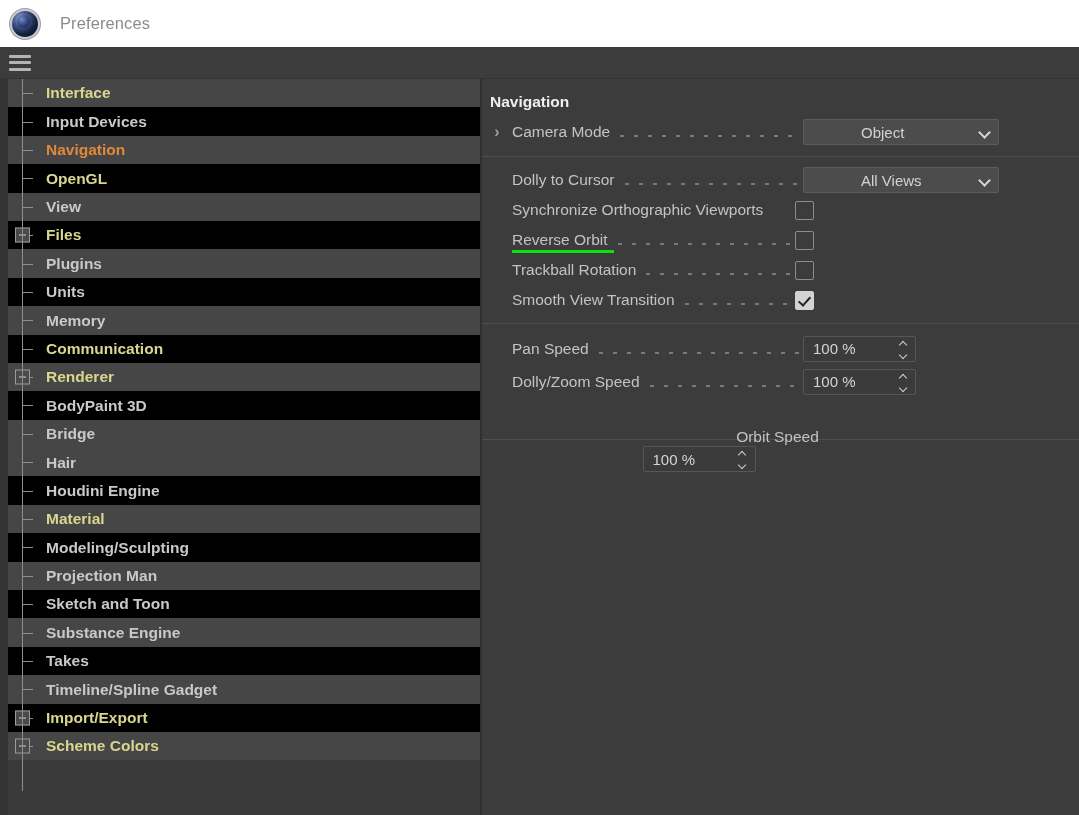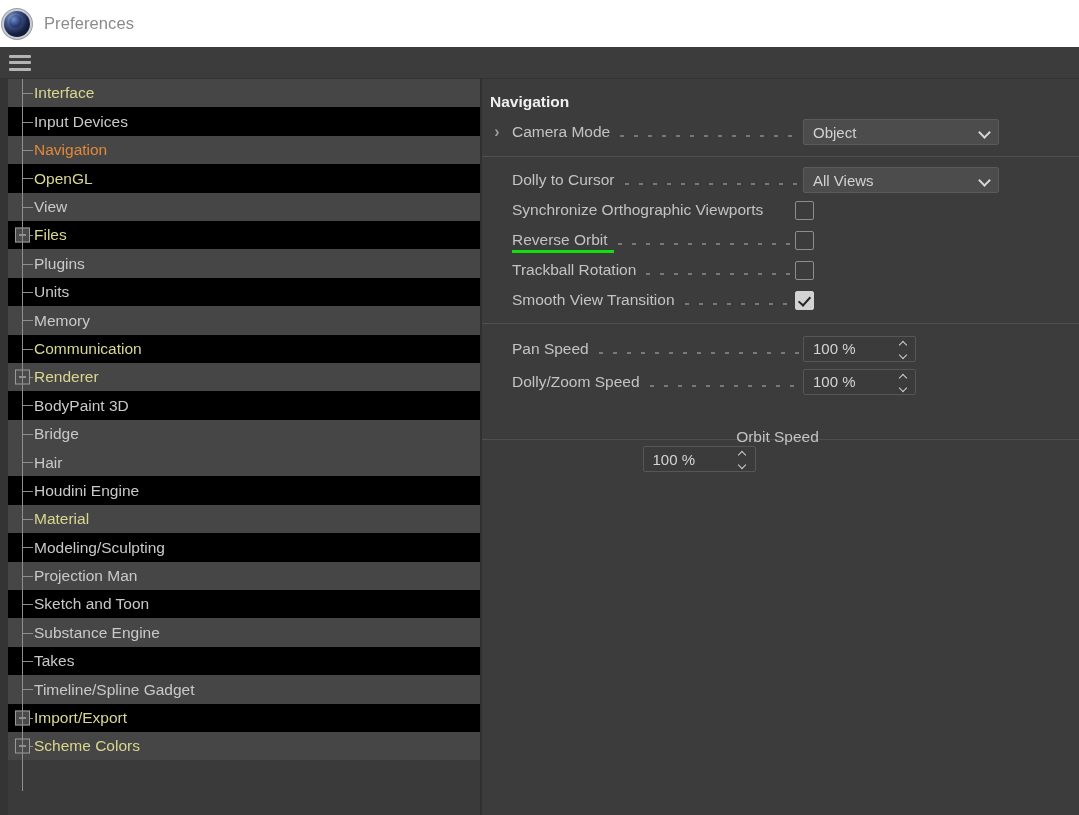--- a/index.html
+++ b/index.html
@@ -8,21 +8,21 @@
     width:1079px; height:815px;
     background:#3a3a3a;
     font-family:"Liberation Sans", sans-serif;
     overflow:hidden;
   }
 
   
   #titlebar{
     height:47px; background:#ffffff;
     display:flex; align-items:center;
-    padding-left:4px; position:relative;
+    padding-left:12px; position:relative;gap:8px;
   }
   #c4d-logo{
     width:26px; height:26px; border-radius:50%;
     background:
       radial-gradient(circle at 34% 30%, #9fb4d8 0%, #43558b 30%, #14203f 62%, #0c1428 100%);
     box-shadow:0 0 0 2px #c9ccd2, 0 0 0 3px #9aa0a8;
     position:relative; flex:0 0 auto;
   }
   #c4d-logo::after{
     content:""; position:absolute; left:5px; top:4px;
@@ -56,21 +56,21 @@
     flex:1 1 auto; position:relative; overflow:hidden;
     padding-top:0;
   }
   
   #tree-trunk{
     position:absolute; left:14px; top:0; width:1px; height:712px;
     background:#8f8f8f; z-index:3; pointer-events:none;
   }
   .tree-row{
     position:relative; height:28.4px; display:flex; align-items:center;
-    padding-left:0; z-index:2;
+    padding-left:12px; z-index:2;font-weight:bold;
   }
   .tree-row.odd  { background:#464646; }
   .tree-row.even { background:#000000;align-items:center; }
   .tree-tick{
     position:absolute; left:14px; top:50%; width:11px; height:1px;
     background:#8f8f8f;
   }
   .expand-box{
     position:absolute; left:7px; top:50%; transform:translateY(-50%);
     width:15px; height:15px; border:1px solid #9a9a9a; background:#4a4a4a;
@@ -129,21 +129,21 @@
   }
   .ctl-slot{ flex:0 0 auto; display:flex; align-items:center; }
 
   
   .dropdown{
     width:196px; height:26px; background:#4c4c4c;
     border:1px solid #5b5b5b; border-radius:2px;
     display:flex; align-items:center; justify-content:space-between;
     padding:0 7px 0 9px; cursor:pointer;
   }
-  .dropdown .dd-val{ font-size:15px; color:#d2d2d2; }
+  .dropdown .dd-val{ font-size:15px; color:#d2d2d2;margin-left:48px; }
   .dd-chev{
     width:11px; height:11px; position:relative; flex:0 0 11px;
   }
   .dd-chev::before{
     content:""; position:absolute; left:0px; top:1px;
     width:7px; height:7px;
     border-right:2px solid #d6d6d6; border-bottom:2px solid #d6d6d6;
     transform:rotate(45deg);
   }
 

